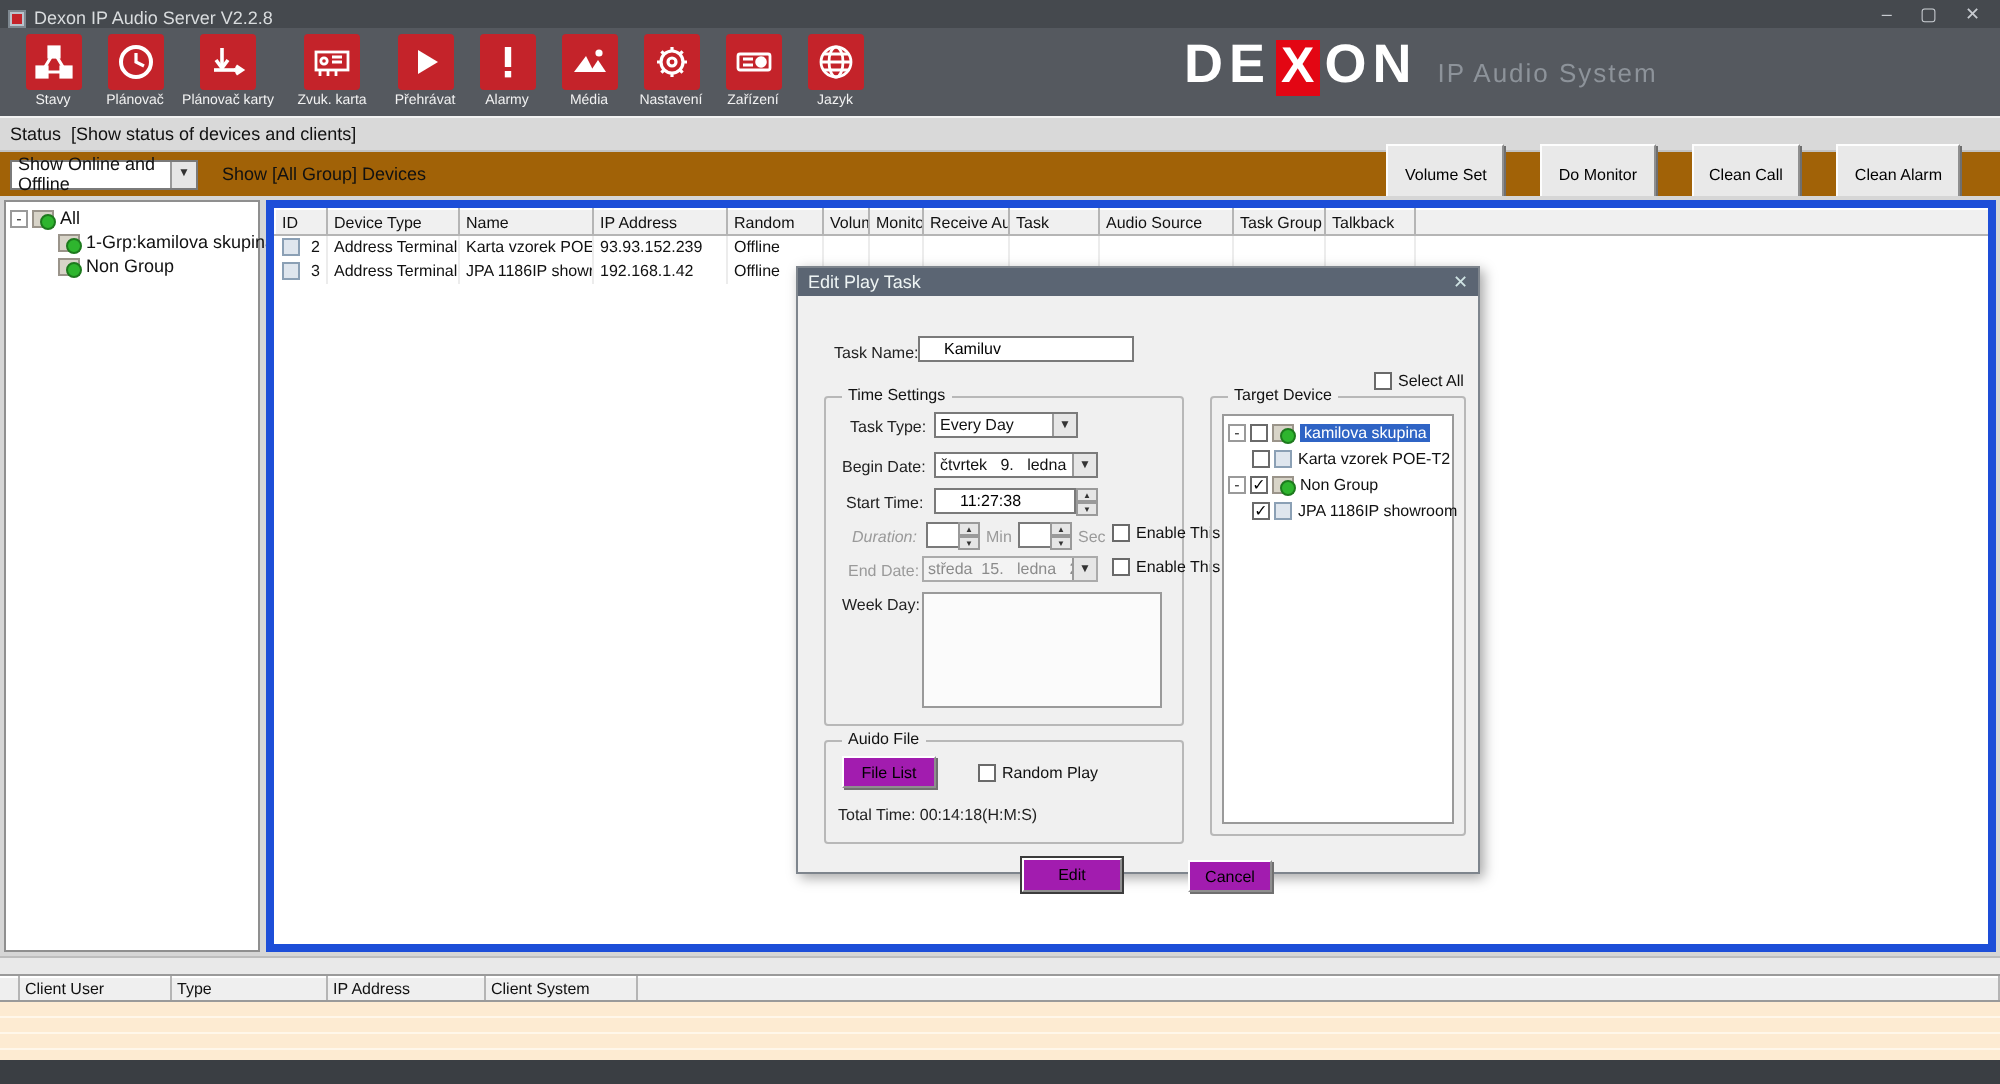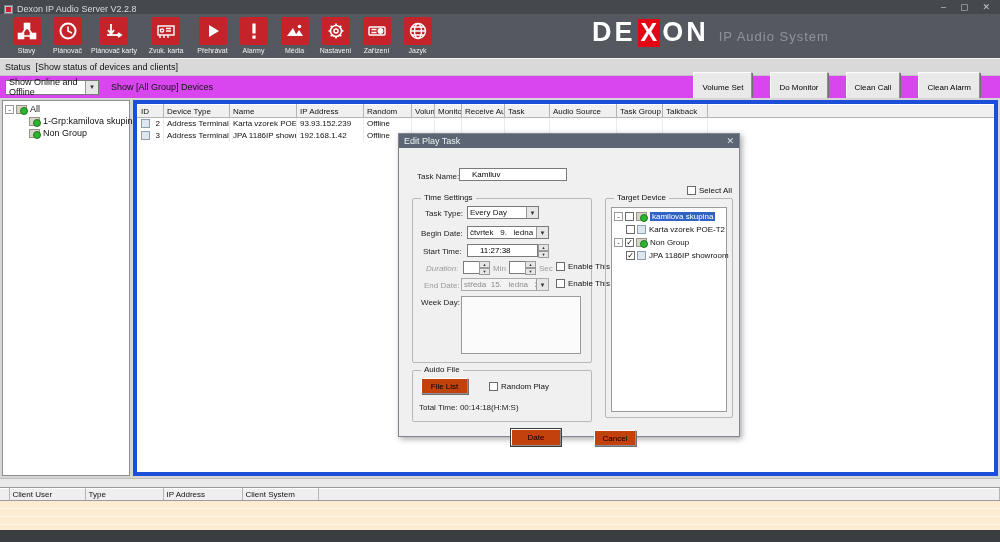--- a/index.html
+++ b/index.html
@@ -26,21 +26,21 @@
 
   
   .brand { position:absolute; left:592px; top:18px; display:flex; align-items:baseline; }
   .brand .b-de,.brand .b-on { color:#fff; font-weight:bold; font-size:27px; letter-spacing:3px; line-height:28px; }
   .brand .b-x { background:#e30613; color:#fff; font-weight:bold; font-size:25px; padding:0 3px 2px 3px; margin:0 2px; line-height:26px; }
   .brand .tagline { color:#8d939a; font-size:13px; margin-left:10px; letter-spacing:1px; }
 
   
   .statusband { position:absolute; left:0; top:58px; width:1000px; height:18px; background:#d9d9d9;
     border-top:1px solid #f2f2f2; border-bottom:1px solid #c2c2c2; display:flex; align-items:center; padding-left:5px; white-space:pre; }
-  .filterrow { position:absolute; left:0; top:76px; width:1000px; height:22px; background:#d946ef; display:flex; align-items:center; }
+  .filterrow { position:absolute; left:0; top:76px; width:1000px; height:22px; background:#a16207; display:flex; align-items:center; }
   .combo { background:#fff; border:1px solid #7a7a7a; height:15px; display:flex; align-items:center; position:relative; padding-left:3px; }
   .combo .arrowbox { position:absolute; right:0; top:0; bottom:0; width:13px; background:#e6e6e6; border-left:1px solid #9a9a9a; display:flex; align-items:center; justify-content:center; font-size:6px; color:#333; }
   .filter-combo { width:94px; margin-left:5px; }
   .filter-label { margin-left:12px; }
   .filter-buttons { margin-left:auto; display:flex; gap:18px; padding-right:20px; }
   .btn { background:#e9e9e9; border:1px solid #8f8f8f; border-top-color:#fdfdfd; border-left-color:#fdfdfd;
     box-shadow:1px 1px 0 #6f6f6f; font-size:8px; height:30px; padding:0 8px; display:flex; align-items:center; cursor:pointer; }
 
   
   .main { position:absolute; left:0; top:98px; width:1000px; height:380px; background:#d6d6d6; }
@@ -86,21 +86,21 @@
   .groupbox .legend { position:absolute; top:-6px; left:8px; background:#f0f0f0; padding:0 3px; font-size:8px; }
   .dcombo { position:absolute; height:13px; background:#fff; border:1px solid #7a7a7a; font-size:8px; display:flex; align-items:center; padding-left:2px; }
   .dcombo .combo-text { white-space:pre; overflow:hidden; flex:1; }
   .dcombo .arrowbox { flex:0 0 12px; height:100%; background:#e6e6e6; border-left:1px solid #9a9a9a; display:flex; align-items:center; justify-content:center; font-size:6px; color:#333; }
   .dcombo.disabled { background:#f3f3f3; color:#8b8b8b; border-color:#ababab; }
   .spin { position:absolute; width:11px; display:flex; flex-direction:column; }
   .spin span { flex:1; background:#e6e6e6; border:1px solid #9a9a9a; font-size:4px; line-height:5px; text-align:center; color:#333; }
   .chk-row { position:absolute; display:flex; align-items:center; gap:3px; font-size:8px; }
   .chk-row .checkbox { margin-right:0; }
   .listbox { position:absolute; background:#fbfbfb; border:1px solid #9a9a9a; }
-  .dlg-btn { position:absolute; background:#c2410c; border:1px solid #8f8f8f; border-top-color:#fff; border-left-color:#fff;
+  .dlg-btn { position:absolute; background:#a21caf; border:1px solid #8f8f8f; border-top-color:#fff; border-left-color:#fff;
     box-shadow:1px 1px 0 #707070; font-size:8px; display:flex; align-items:center; justify-content:center; cursor:pointer; }
   .dlg-btn.default { outline:1px solid #3c3c3c; }
   .ttree .tree-row { height:13px; font-size:8px; }
   .sel { background:#2f64c5; color:#fff; padding:0 2px; }
 </style>
 </head>
 <body>
 
 <div class="app">
 
@@ -484,18 +484,18 @@
           </div>
           <div class="tree-row">
             <span class="tree-indent"></span>
             <span class="checkbox">✓</span>
             <span class="dev-icon"></span>
             <span>JPA 1186IP showroom</span>
           </div>
         </div>
       </div>
 
-      <button class="dlg-btn default" style="left:112px; top:281px; width:50px; height:17px;">Date</button>
+      <button class="dlg-btn default" style="left:112px; top:281px; width:50px; height:17px;">Edit</button>
       <button class="dlg-btn" style="left:195px; top:282px; width:42px; height:16px;">Cancel</button>
     </div>
   </div>
 
 </div>
 
 </body></html>

